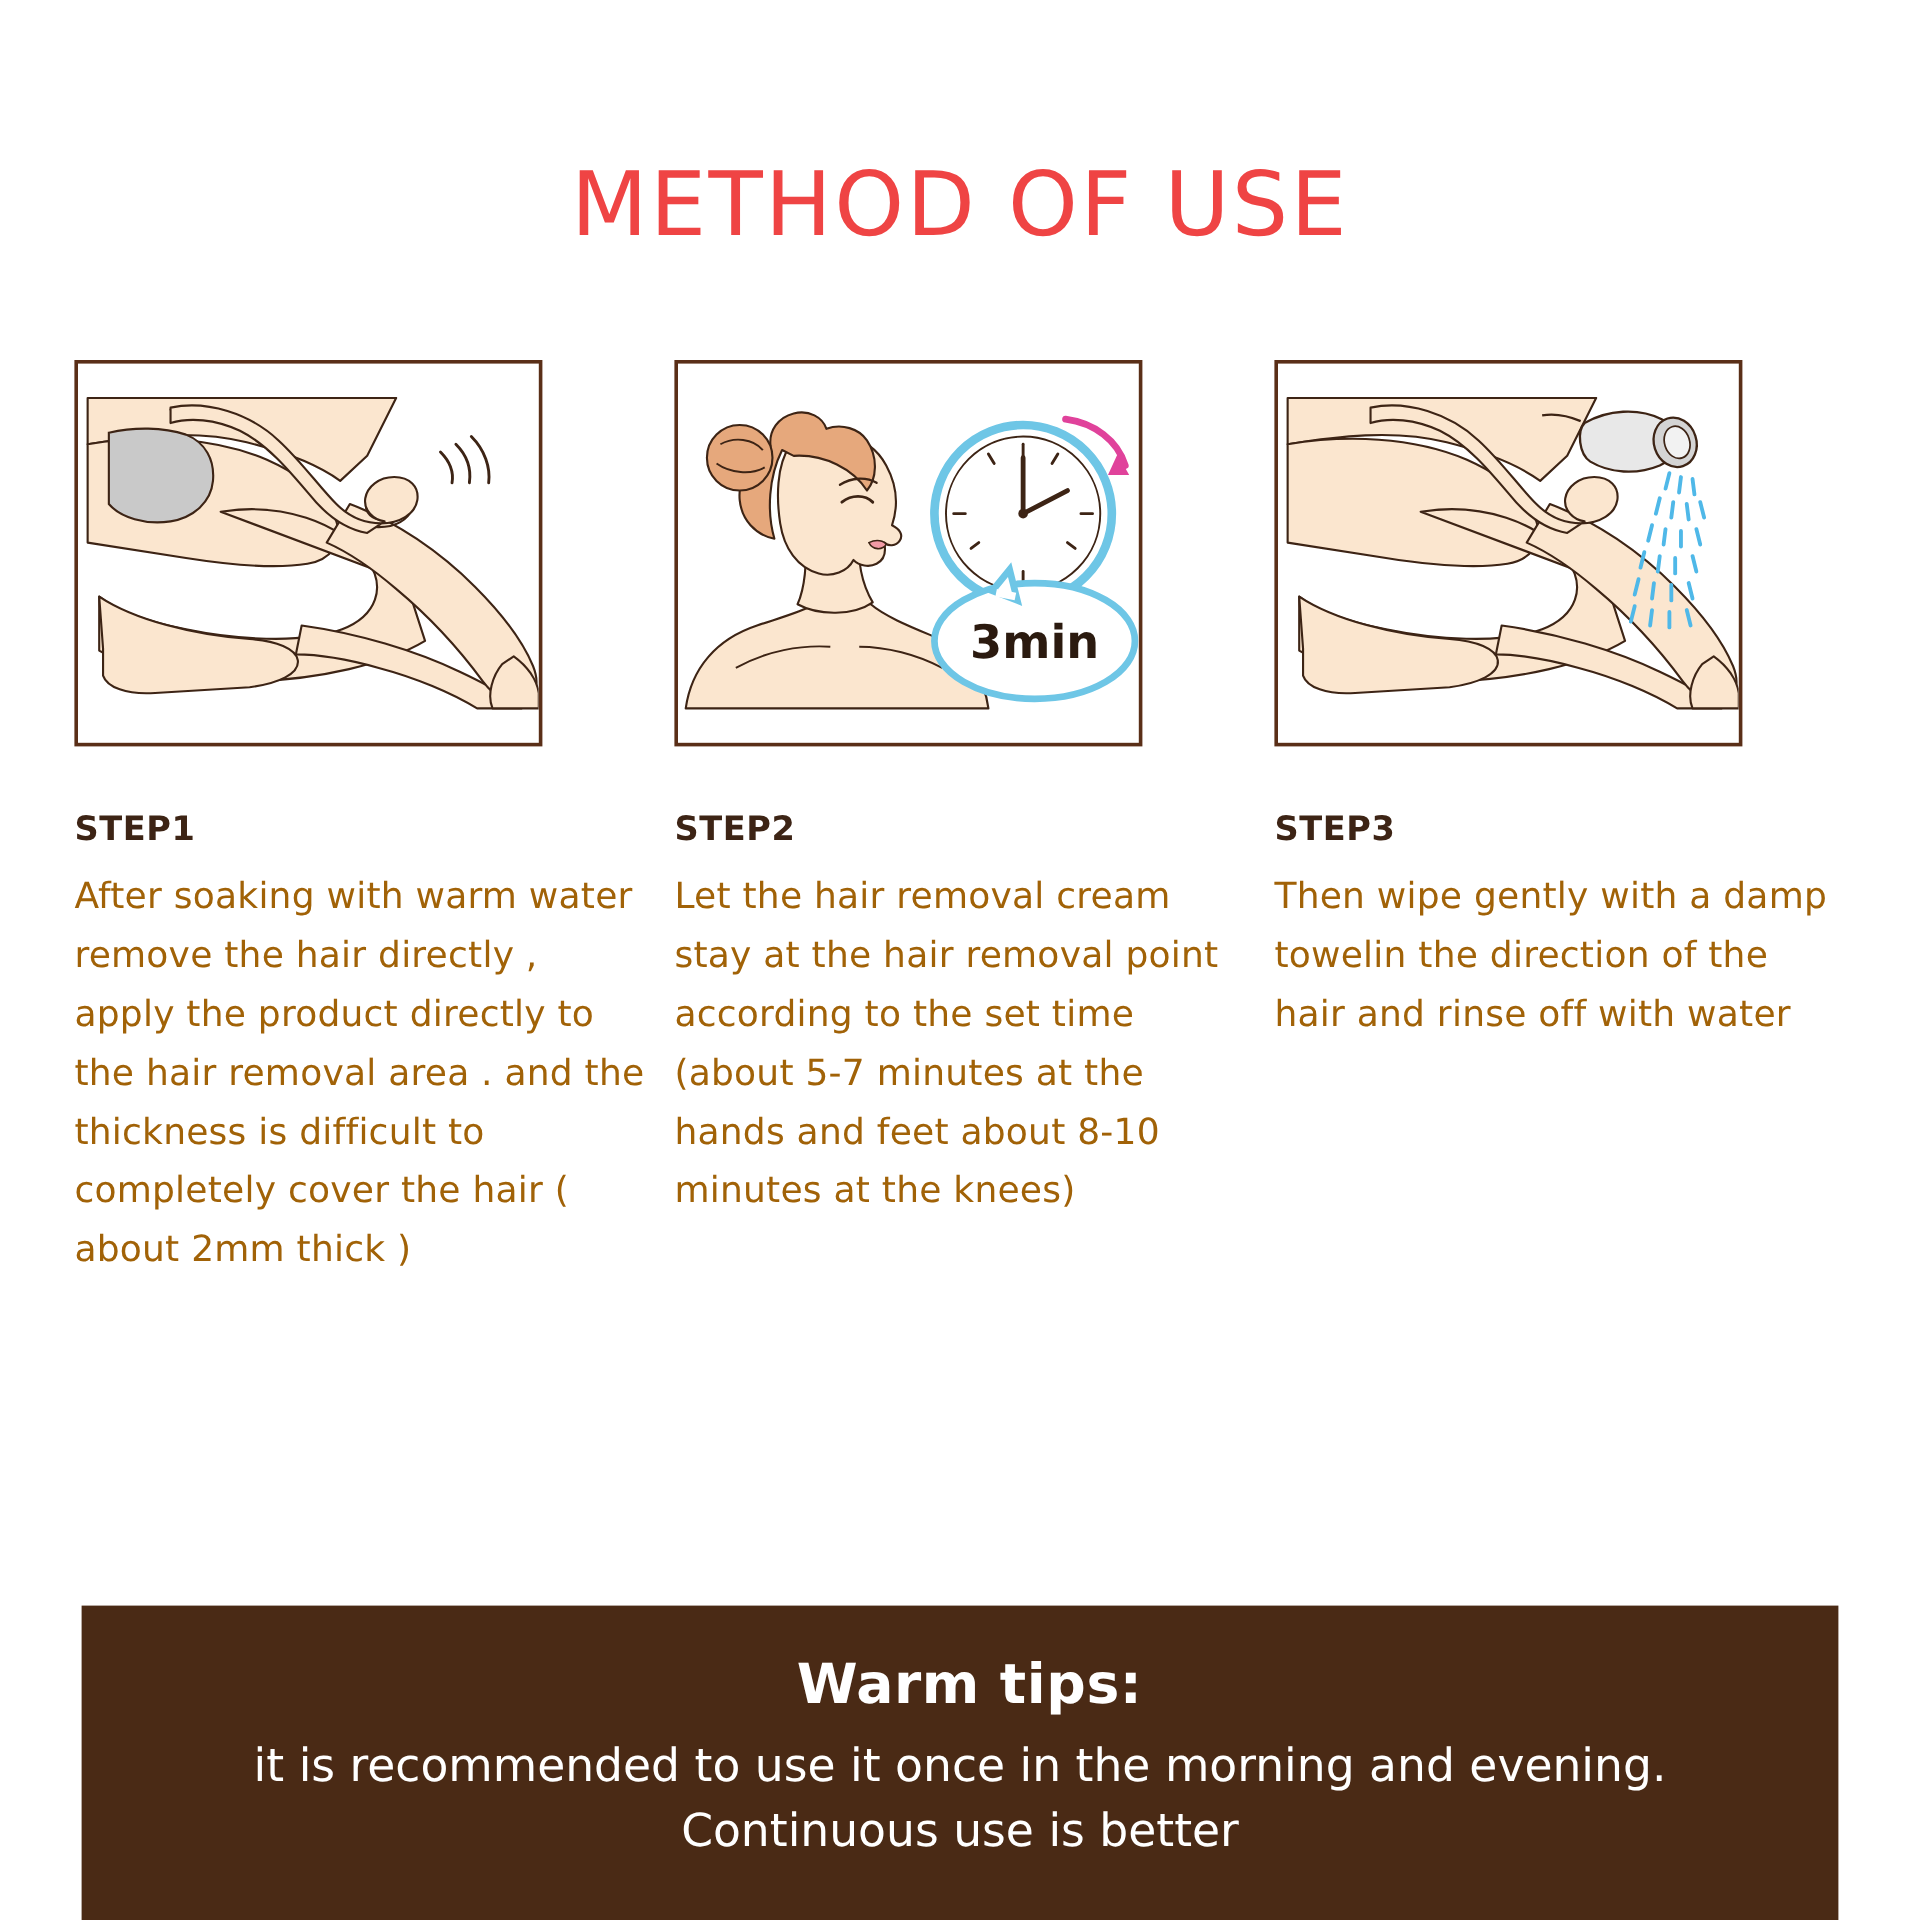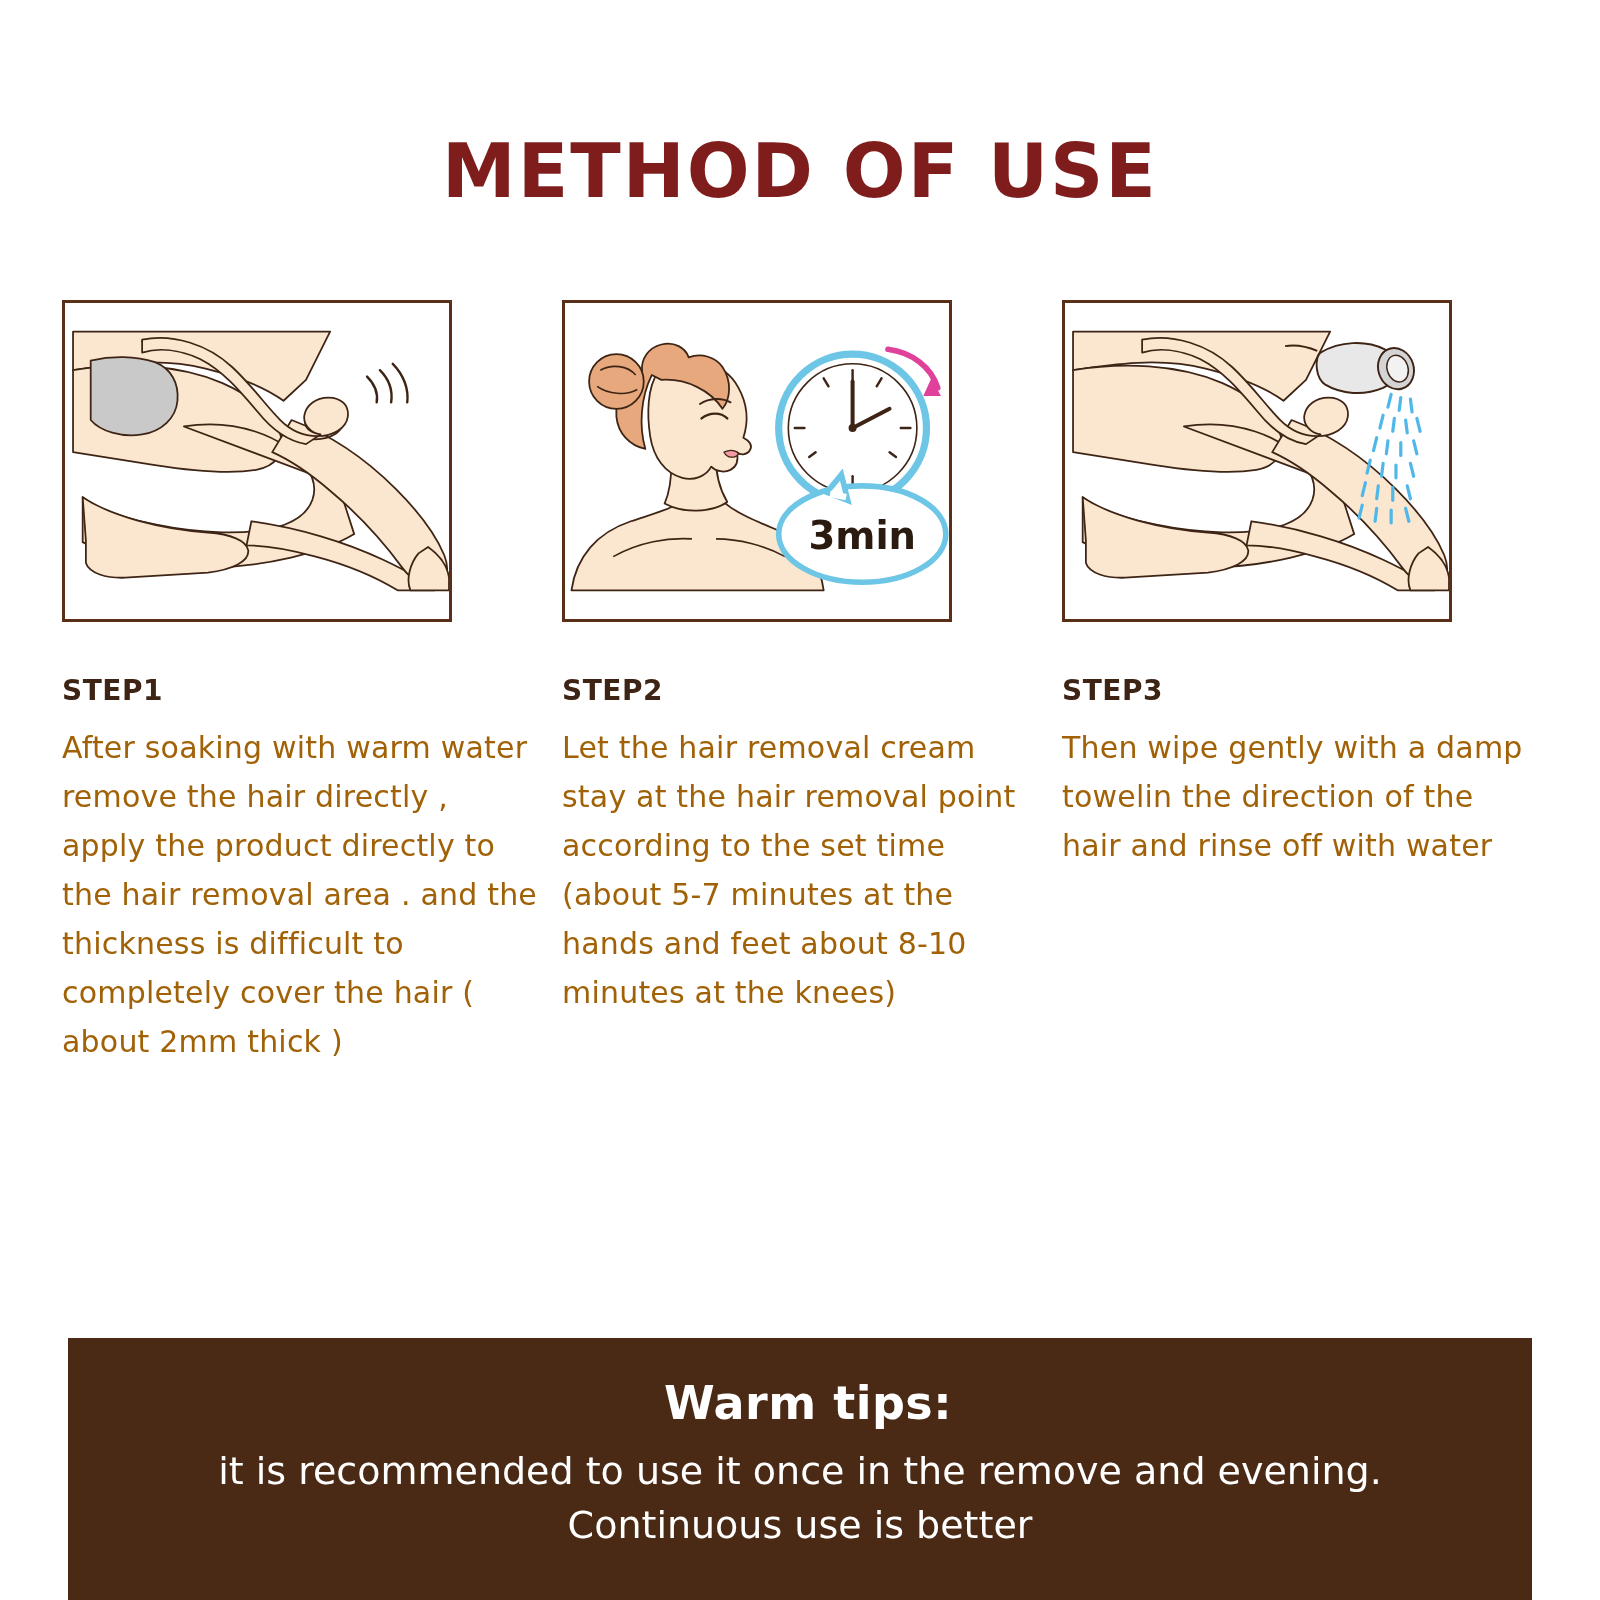--- a/index.html
+++ b/index.html
@@ -16,24 +16,24 @@
   }
   .page {
     position: relative;
     width: 1600px;
     height: 1600px;
     box-sizing: border-box;
   }
   .title {
     text-align: center;
     font-family: "DejaVu Sans", sans-serif;
-    font-weight: bold;
+    font-weight: normal;
     font-size: 74px;
     letter-spacing: 2px;
-    color: #7f1d1d;
+    color: #ef4444;
     margin-top: 128px;
     margin-bottom: 4px;
   }
   .steps-row {
     display: flex;
     justify-content: space-between;
     margin: 0 62px;
     margin-top: 86px;
     gap: 22px;
   }
@@ -253,16 +253,16 @@
         </svg>
       </div>
       <div class="step-label">STEP3</div>
       <div class="step-text">Then wipe gently with a damp towelin the direction of the hair and rinse off with water</div>
     </div>
 
   </div>
 
   <div class="tips-box">
     <div class="tips-title">Warm tips:</div>
-    <div class="tips-body">it is recommended to use it once in the remove and evening. Continuous use is better</div>
+    <div class="tips-body">it is recommended to use it once in the morning and evening. Continuous use is better</div>
   </div>
 
 </div>
 
 </body></html>

